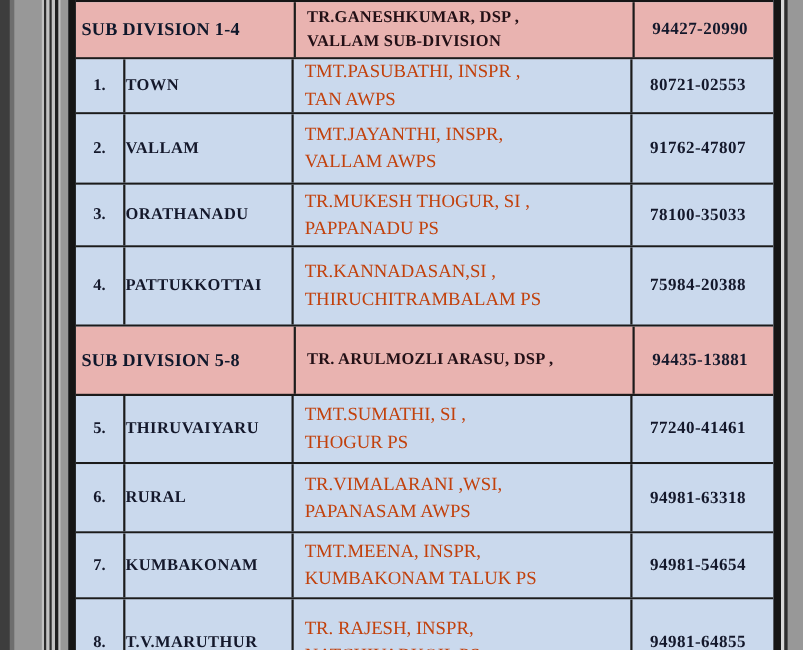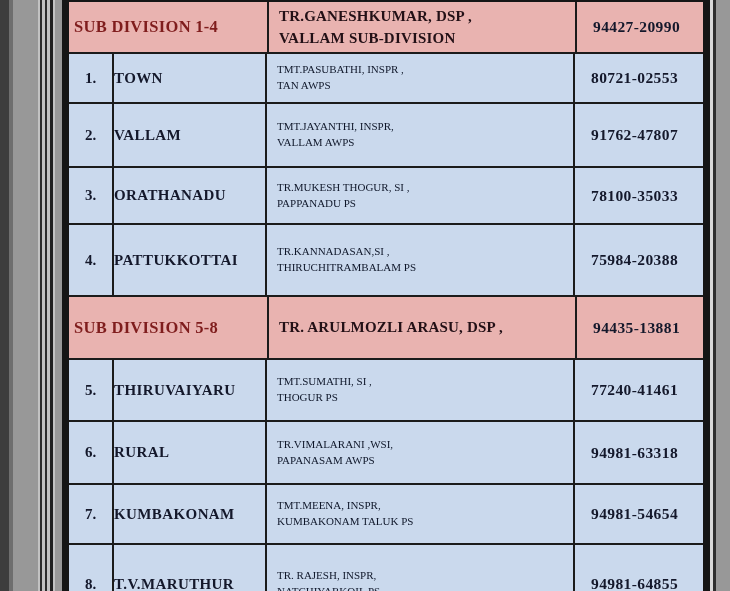--- a/index.html
+++ b/index.html
@@ -38,25 +38,25 @@
   }
   .row.division{background:#e9b3b0;}
   .cell{
     box-sizing:border-box;
     border-right:2px solid #1b1b1b;
     display:flex;align-items:center;
     overflow:hidden;
   }
   .c-num{width:45px;justify-content:center;font-weight:bold;font-size:15px;color:#14182b;}
   .c-name{width:153px;font-weight:bold;font-size:15px;letter-spacing:0.4px;color:#14182b;}
-  .c-merged{width:200px;padding-left:5px;font-weight:bold;font-size:16.5px;letter-spacing:0.3px;color:#7f1d1d;}
+  .c-merged{width:200px;padding-left:5px;font-weight:bold;font-size:16.5px;letter-spacing:0.3px;color:#0f172a;}
   .c-officer{
     width:308px;padding-left:10px;
     flex-direction:column;align-items:flex-start;justify-content:center;
-    font-size:11px;line-height:1.45;color:#0f172a;
+    font-size:17px;line-height:1.45;color:#c2410c;
   }
   .row.division .c-officer{font-weight:bold;font-size:15px;line-height:1.5;color:#231016;letter-spacing:0.2px;}
   .c-phone{
     flex:1;border-right:none;
     padding-left:16px;
     font-weight:bold;font-size:15.5px;letter-spacing:0.4px;color:#14182b;
   }
 </style>
 </head>
 <body>

